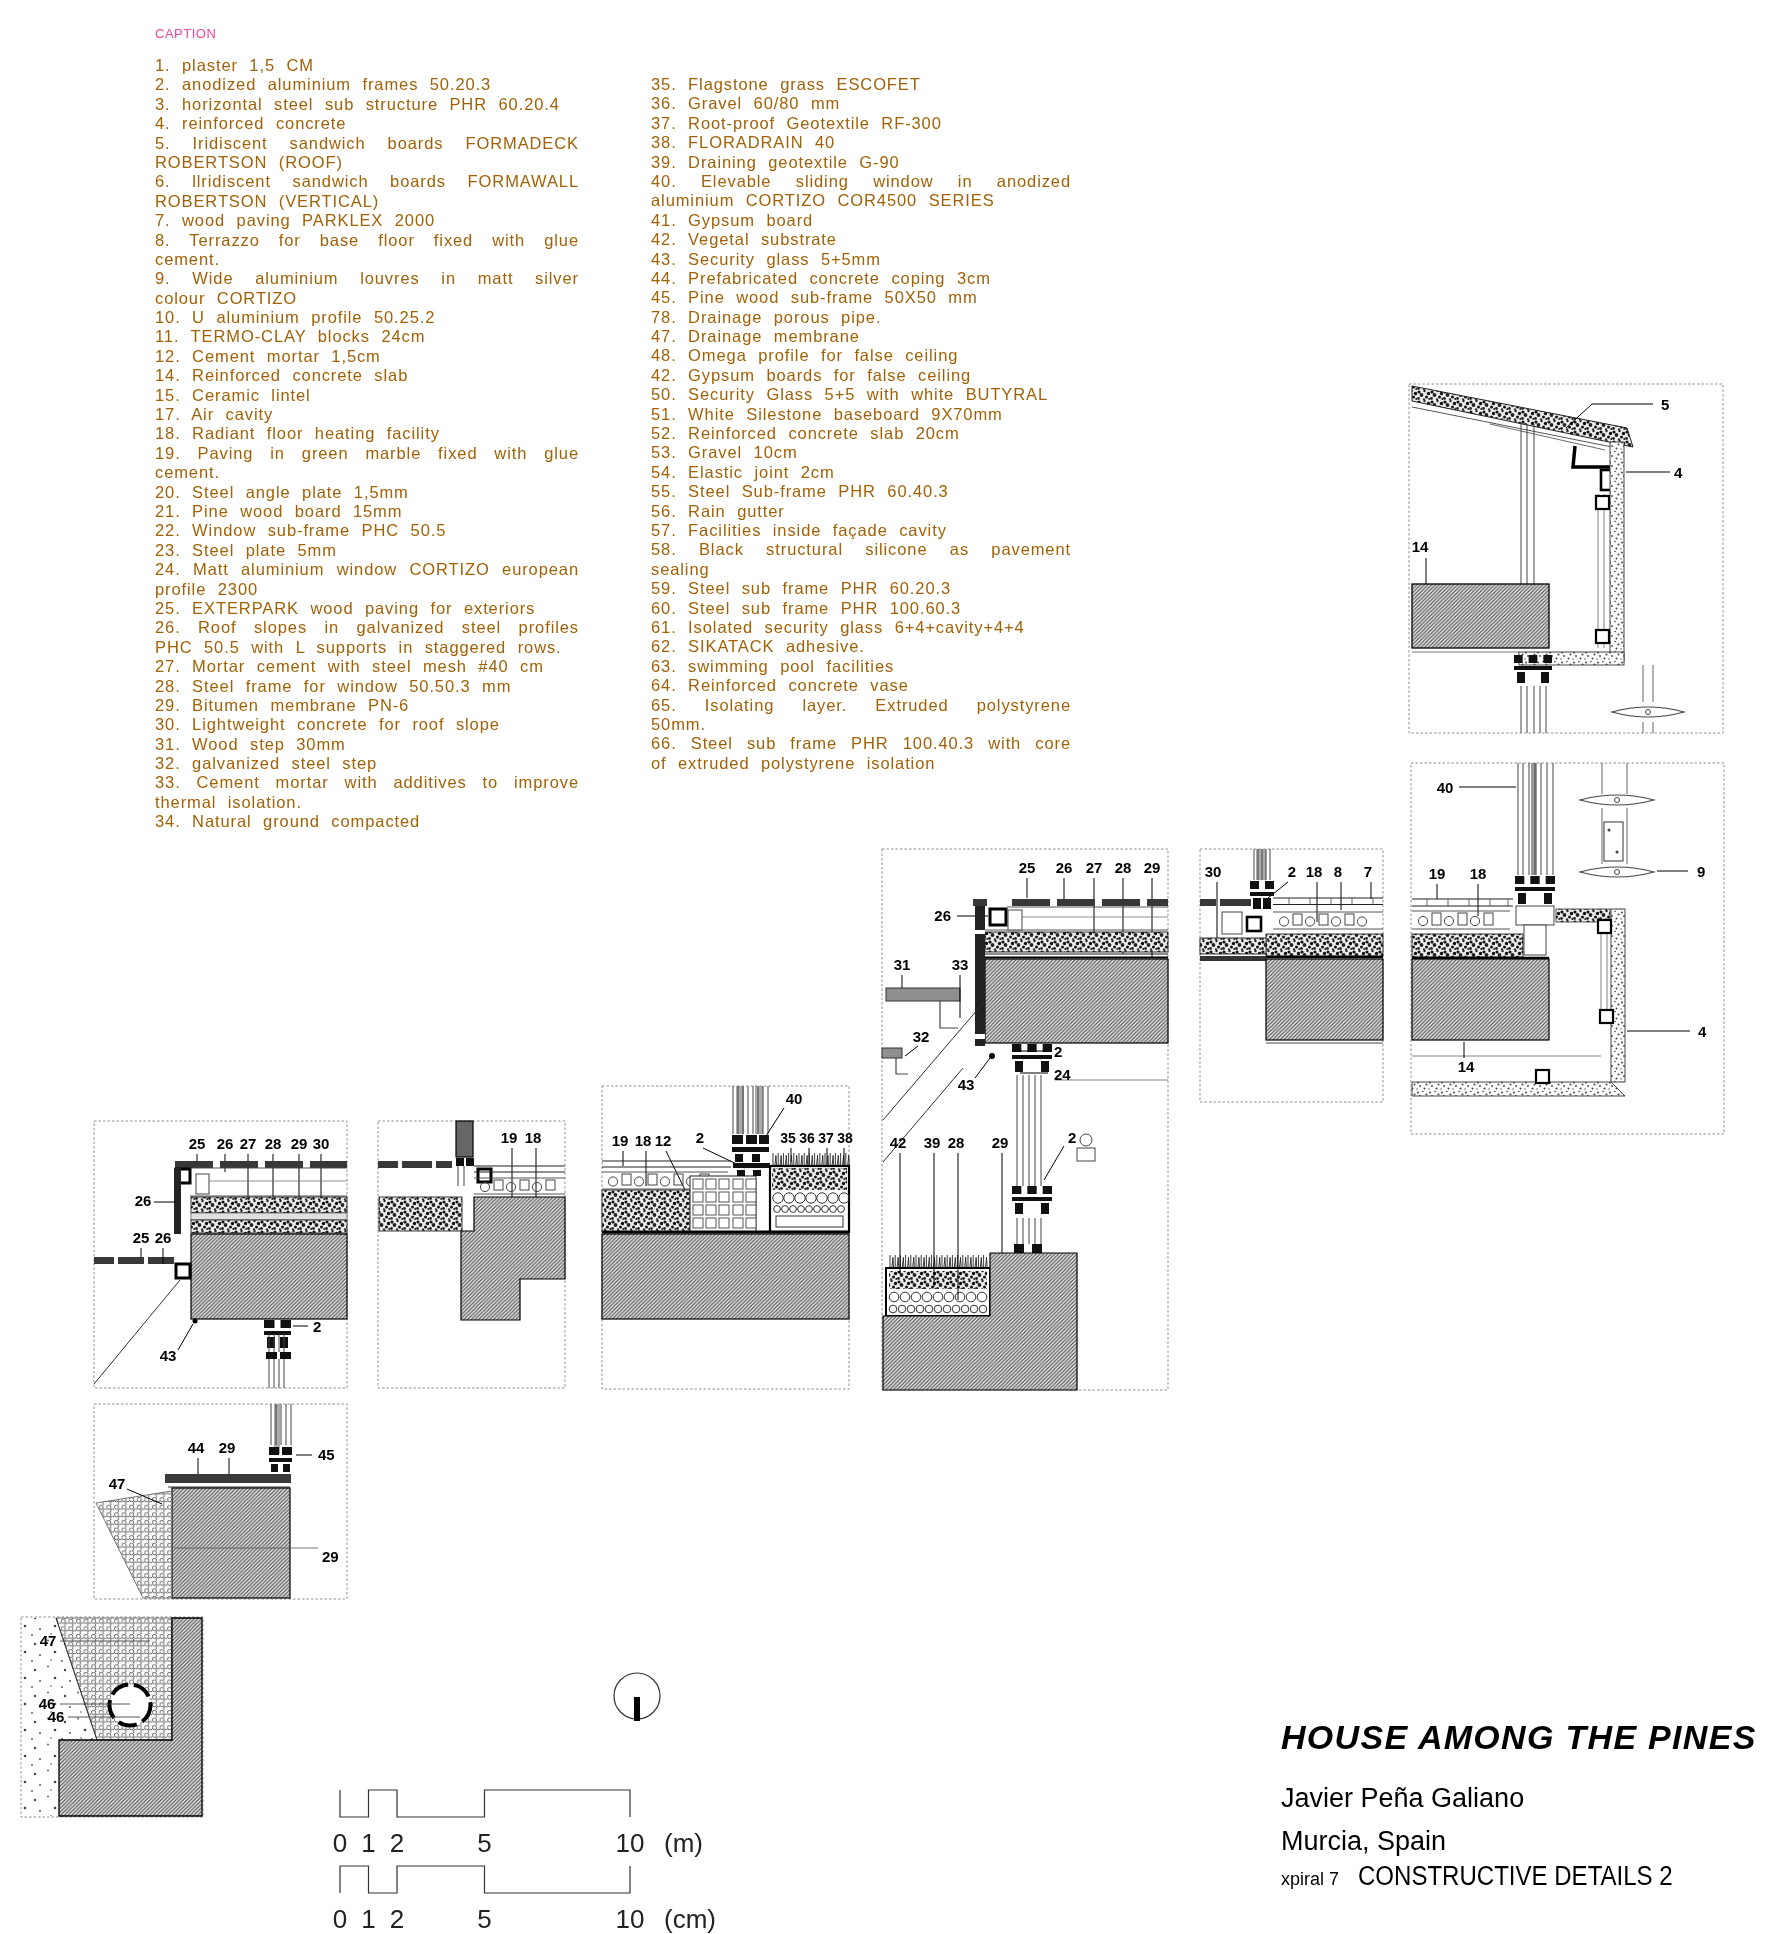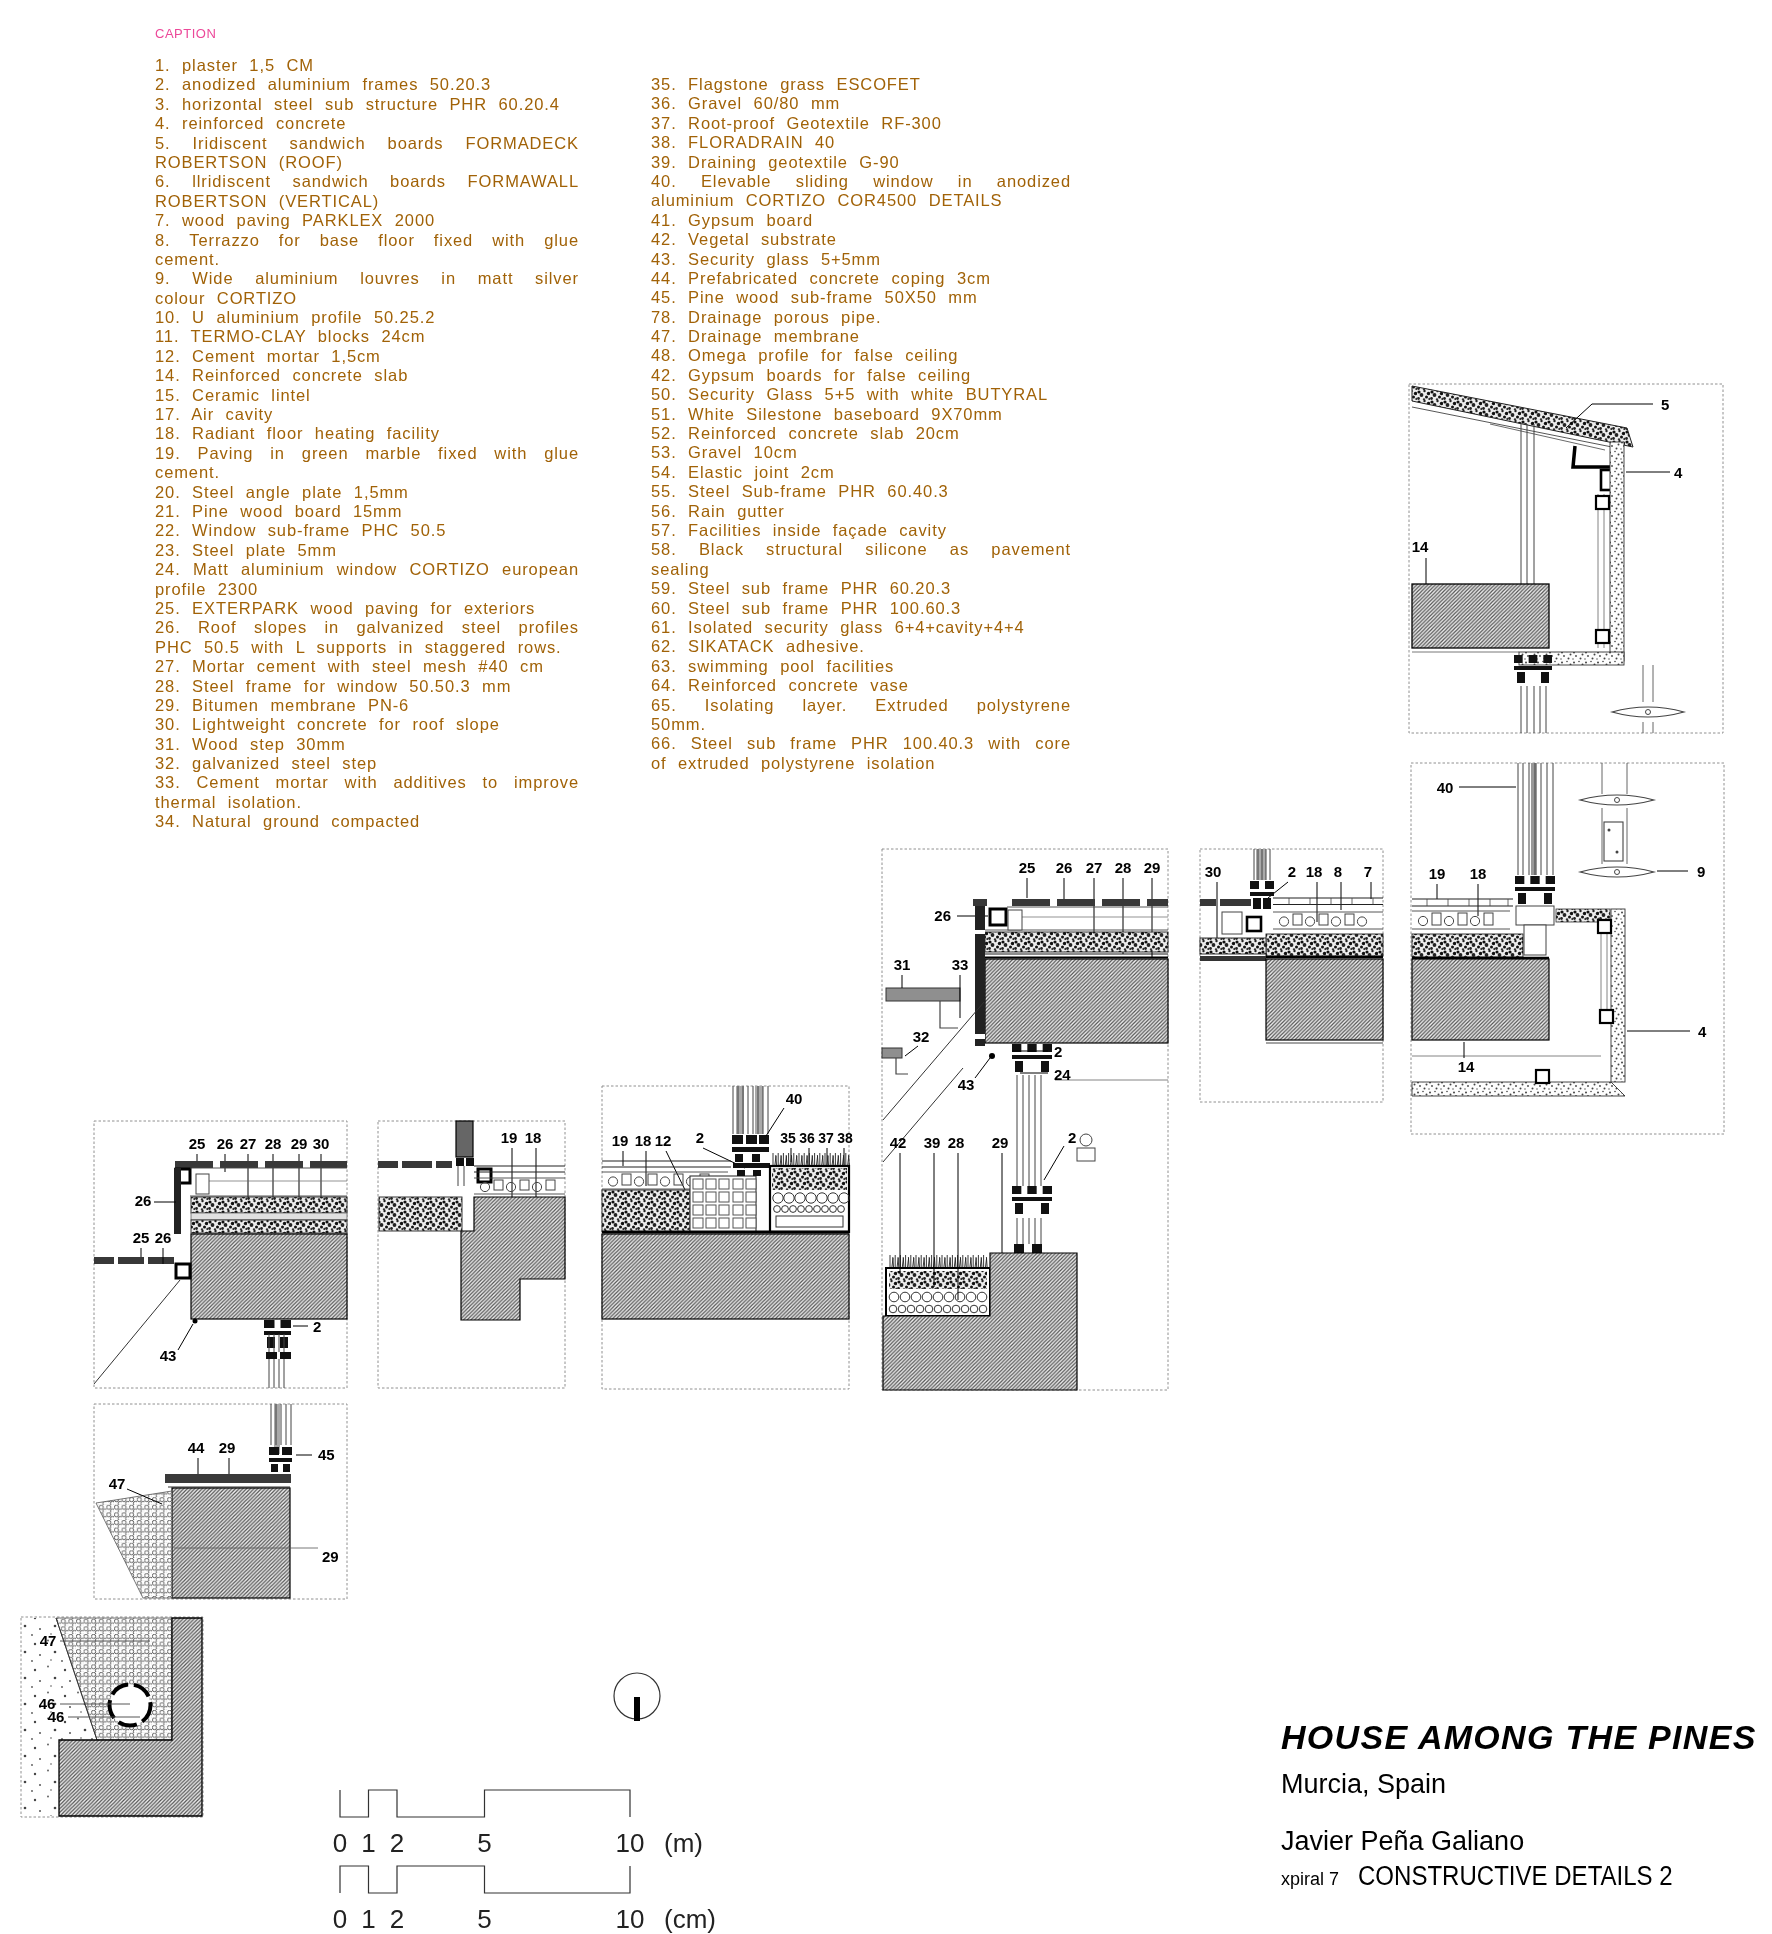--- a/index.html
+++ b/index.html
@@ -64,21 +64,21 @@
 <div class="ln">34.  Natural  ground  compacted</div>
 </div>
 
 <div class="cap" style="left:651px;top:75px;width:420px;">
 <div class="ln">35.  Flagstone  grass  ESCOFET</div>
 <div class="ln">36.  Gravel  60/80  mm</div>
 <div class="ln">37.  Root-proof  Geotextile  RF-300</div>
 <div class="ln">38.  FLORADRAIN  40</div>
 <div class="ln">39.  Draining  geotextile  G-90</div>
 <div class="ln j">40.  Elevable  sliding  window  in  anodized</div>
-<div class="ln">aluminium  CORTIZO  COR4500  DETAILS</div>
+<div class="ln">aluminium  CORTIZO  COR4500  SERIES</div>
 <div class="ln">41.  Gypsum  board</div>
 <div class="ln">42.  Vegetal  substrate</div>
 <div class="ln">43.  Security  glass  5+5mm</div>
 <div class="ln">44.  Prefabricated  concrete  coping  3cm</div>
 <div class="ln">45.  Pine  wood  sub-frame  50X50  mm</div>
 <div class="ln">78.  Drainage  porous  pipe.</div>
 <div class="ln">47.  Drainage  membrane</div>
 <div class="ln">48.  Omega  profile  for  false  ceiling</div>
 <div class="ln">42.  Gypsum  boards  for  false  ceiling</div>
 <div class="ln">50.  Security  Glass  5+5  with  white  BUTYRAL</div>
@@ -857,18 +857,18 @@
 <text x="397" y="1928" font-size="26" text-anchor="middle" fill="#222">2</text>
 <text x="484.5" y="1928" font-size="26" text-anchor="middle" fill="#222">5</text>
 <text x="630" y="1928" font-size="26" text-anchor="middle" fill="#222">10</text>
 <text x="664" y="1928" font-size="26" text-anchor="start" fill="#222">(cm)</text>
 </svg>
 
 <div id="titleblock">
 
 <div id="t1">HOUSE AMONG THE PINES</div>
 
+<div id="t3">Javier Peña Galiano</div>
+
 <div id="t2">Murcia, Spain</div>
-
-<div id="t3">Javier Peña Galiano</div>
 
 
 <div id="t5">xpiral 7<span>CONSTRUCTIVE DETAILS 2</span></div>
 </div>
 </body></html>

